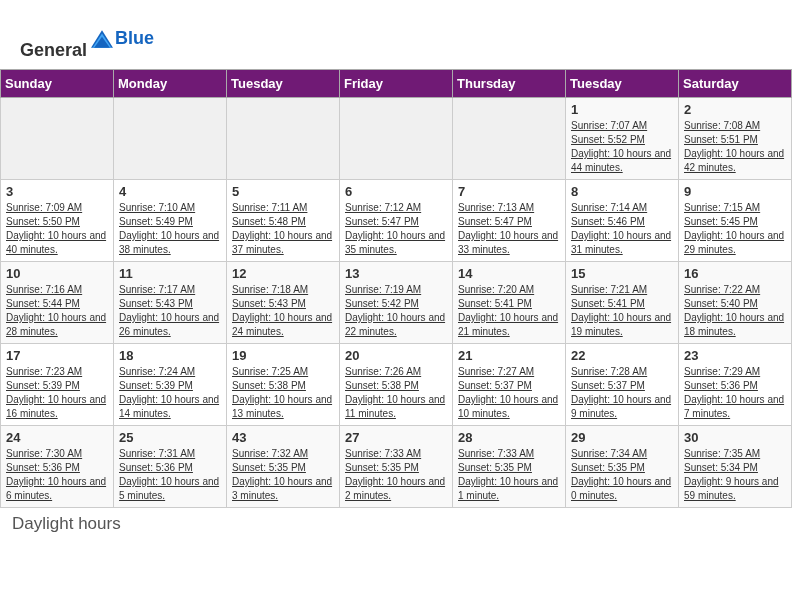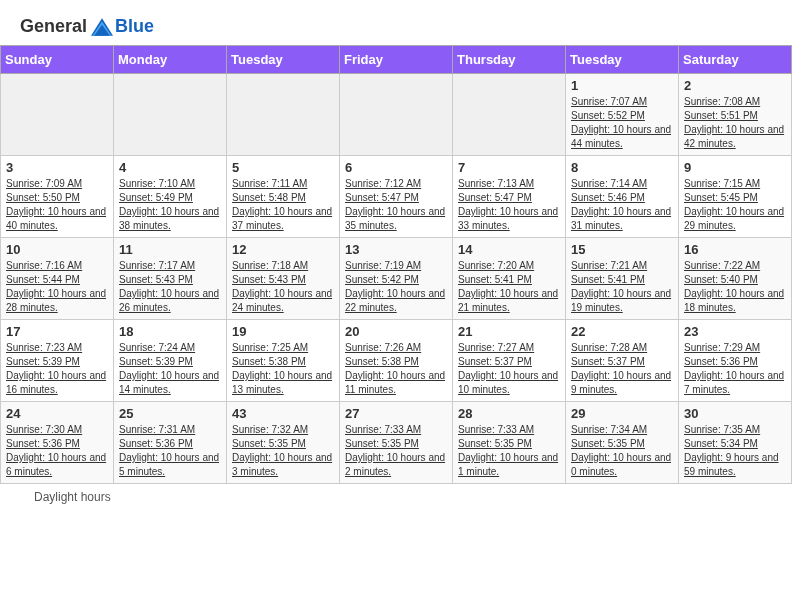--- a/index.html
+++ b/index.html
@@ -22,20 +22,21 @@
     }
     .logo {
       display: flex;
       align-items: center;
       gap: 2px;
     }
     .logo-text-general {
       font-size: 18px;
       font-weight: bold;
       color: #333;
+      margin-top: 24px;
     }
     .logo-text-blue {
       font-size: 18px;
       font-weight: bold;
       color: #1565c0;
     }
     .logo-icon {
       width: 22px;
       height: 18px;
       margin-left: 2px;
@@ -53,21 +54,21 @@
       font-size: 16px;
       color: #555;
       margin-top: 2px;
     }
     .calendar {
       width: 100%;
       border-collapse: collapse;
       margin: 0;
     }
     .calendar thead tr th {
-      background-color: #8b5cf6;
+      background-color: #701a75;
       color: #fff;
       font-size: 13px;
       font-weight: bold;
       padding: 6px 4px;
       text-align: left;
       border: 1px solid #aaa;
     }
     .calendar tbody tr td {
       border: 1px solid #ccc;
       vertical-align: top;
@@ -93,22 +94,22 @@
     .day-info {
       font-size: 10px;
       color: #333;
       line-height: 1.4;
       text-decoration: underline;
     }
     .empty-cell {
       background: #f0f0f0 !important;
     }
     .footer {
-      padding: 6px 34px;
-      font-size: 12px;
+      padding: 6px 12px;
+      font-size: 17px;
       color: #555;
       display: flex;
       gap: 20px;
     }
   </style>
 </head>
 <body>
 
 <div class="header">
   <div class="logo-area">

